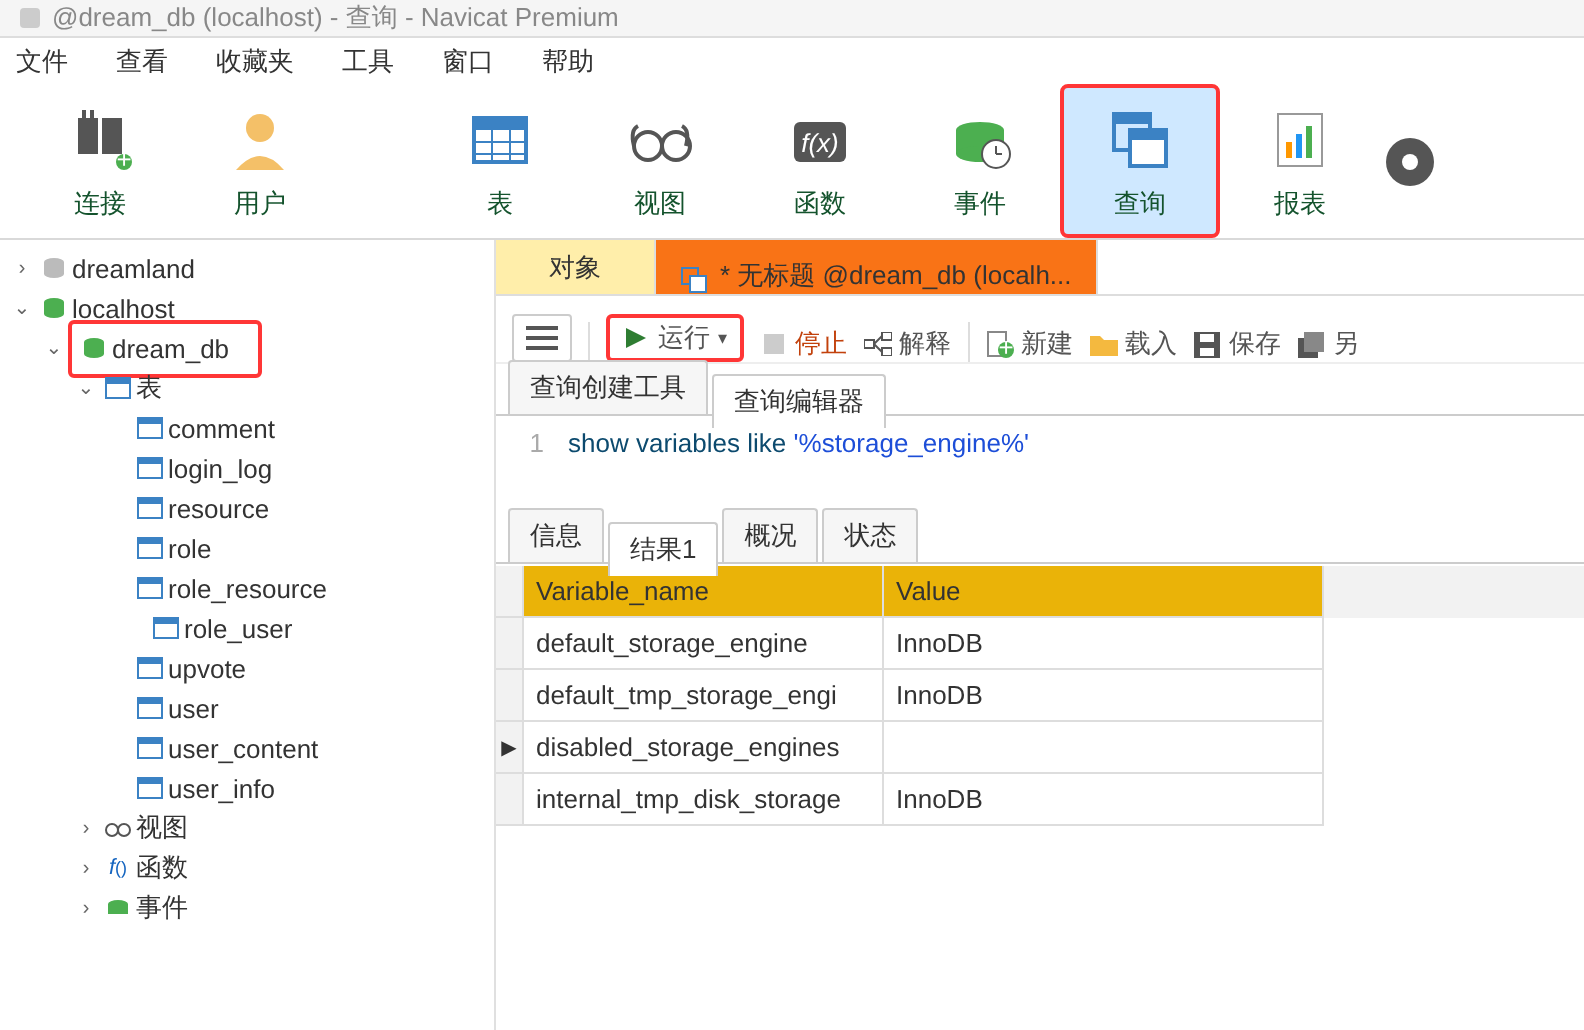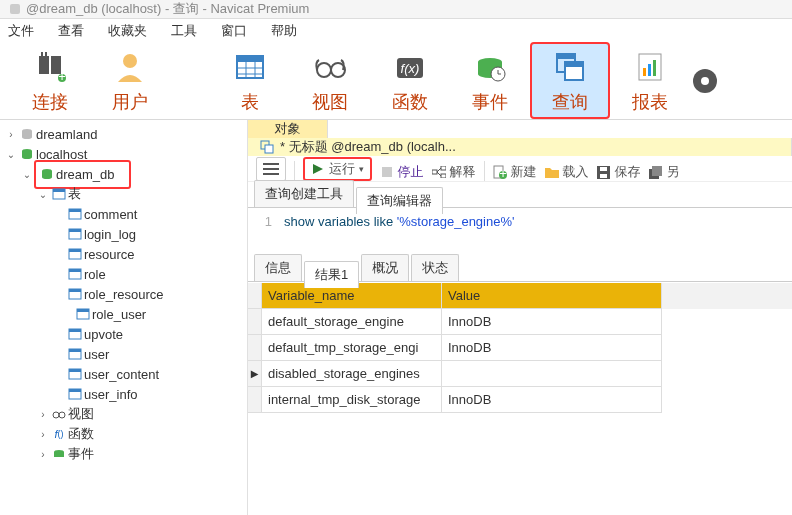--- a/index.html
+++ b/index.html
@@ -7,44 +7,44 @@
 
   .titlebar { height: 18px; background: #f5f5f5; padding: 0 10px; color: #888; font-size: 12px; line-height: 18px; display:flex; align-items:center; gap:6px; }
   .win-icon { width:10px; height:10px; background:#ccc; border-radius:2px;}
   .menubar { height: 24px; display: flex; align-items: center; padding: 0 8px; gap: 24px; border-top:1px solid #ddd; }
   .menubar span { cursor: default; }
 
   .toolbar { height: 78px; display: flex; align-items: stretch; border-bottom: 1px solid #d9d9d9; padding-left:10px; }
   .toolbar-item { width: 80px; display: flex; flex-direction: column; align-items: center; justify-content: center; gap: 4px; cursor: pointer; }
   .toolbar-item.highlighted { background: #cfe8ff; border: 2.5px solid #ff3636; border-radius:4px; }
   .tool-icon { width: 38px; height: 38px; display:flex; align-items:center; justify-content:center; }
-  .tool-label { font-size: 18px; color:#c2410c; }
+  .tool-label { font-size: 13px; color:#14532d; }
 
   .main { display: flex; height: calc(515px - 18px - 24px - 78px); }
   .sidebar { width: 248px; border-right: 1px solid #e0e0e0; padding-top:4px; overflow:hidden; }
   .tree-row { display: flex; align-items: center; height: 20px; padding-right:4px; cursor:pointer; }
   .tree-row .tw { width:14px; text-align:center; color:#666; font-size:10px;}
   .tree-row .ic { width:18px; display:flex; align-items:center; justify-content:center;}
   .tree-row .lbl { white-space:nowrap; }
   .tree-row.db-row { }
   .tree-row.db-row .lbl-wrap { border:2.5px solid #ff3636; border-radius:3px; padding:0 14px 0 2px; display:flex; align-items:center; height:29px;}
 
   .content { flex:1; display:flex; flex-direction:column; overflow:hidden; }
-  .tabbar { height: 28px; display:flex; border-bottom:1px solid #ddd;flex-direction:column; }
+  .tabbar { height: 28px; display:flex; border-bottom:1px solid #ddd; }
   .tab { display:flex; align-items:center; padding:0 12px; gap:6px; border-right:1px solid #ddd; }
   .tab.obj { background:#ffeeaa; width:80px; justify-content:center;}
-  .tab.query { background:#fef9c3; }
+  .tab.query { background:#f97316;align-items:flex-end; }
   .tab-icon { width:14px; height:14px; }
 
   .actionbar { height:34px; display:flex; align-items:flex-end; padding:0 8px; gap:8px; border-bottom:1px solid #eee;}
   .menu-toggle { width:30px; height:24px; display:flex; align-items:center; justify-content:center; border:1px solid #ccc; border-radius:2px;}
   .sep { width:1px; height:20px; background:#ddd;}
   .run-wrap { border:2.5px solid #ff3636; border-radius:3px; padding:1px 6px; display:flex; align-items:center; gap:4px; }
   .actionbtn { display:flex; align-items:center; gap:4px; color:#555; }
-  .actionbtn.disabled { color:#4c1d95; }
+  .actionbtn.disabled { color:#c2410c; }
   .ahex { width:14px; height:14px; display:flex; align-items:center; justify-content:center;}
 
   .subtabs { height:26px; display:flex; align-items:flex-end; padding-left:6px; border-bottom:1px solid #ccc; gap:2px;}
   .subtab { padding:4px 10px; border:1px solid #ccc; border-bottom:none; background:#f6f6f6; border-radius:2px 2px 0 0; }
   .subtab.active { background:#fff; position:relative; top:7px;}
 
   .sql-editor { padding:6px 8px; font-family: Consolas, monospace; font-size:14px; background:#fff; height:44px; display:flex; gap:12px;}
   .gutter { color:#aaa; width:16px; text-align:right;}
   .sql-line .kw { color:#0c4a6e; }
   .sql-line .str { color:#1d4ed8; }

